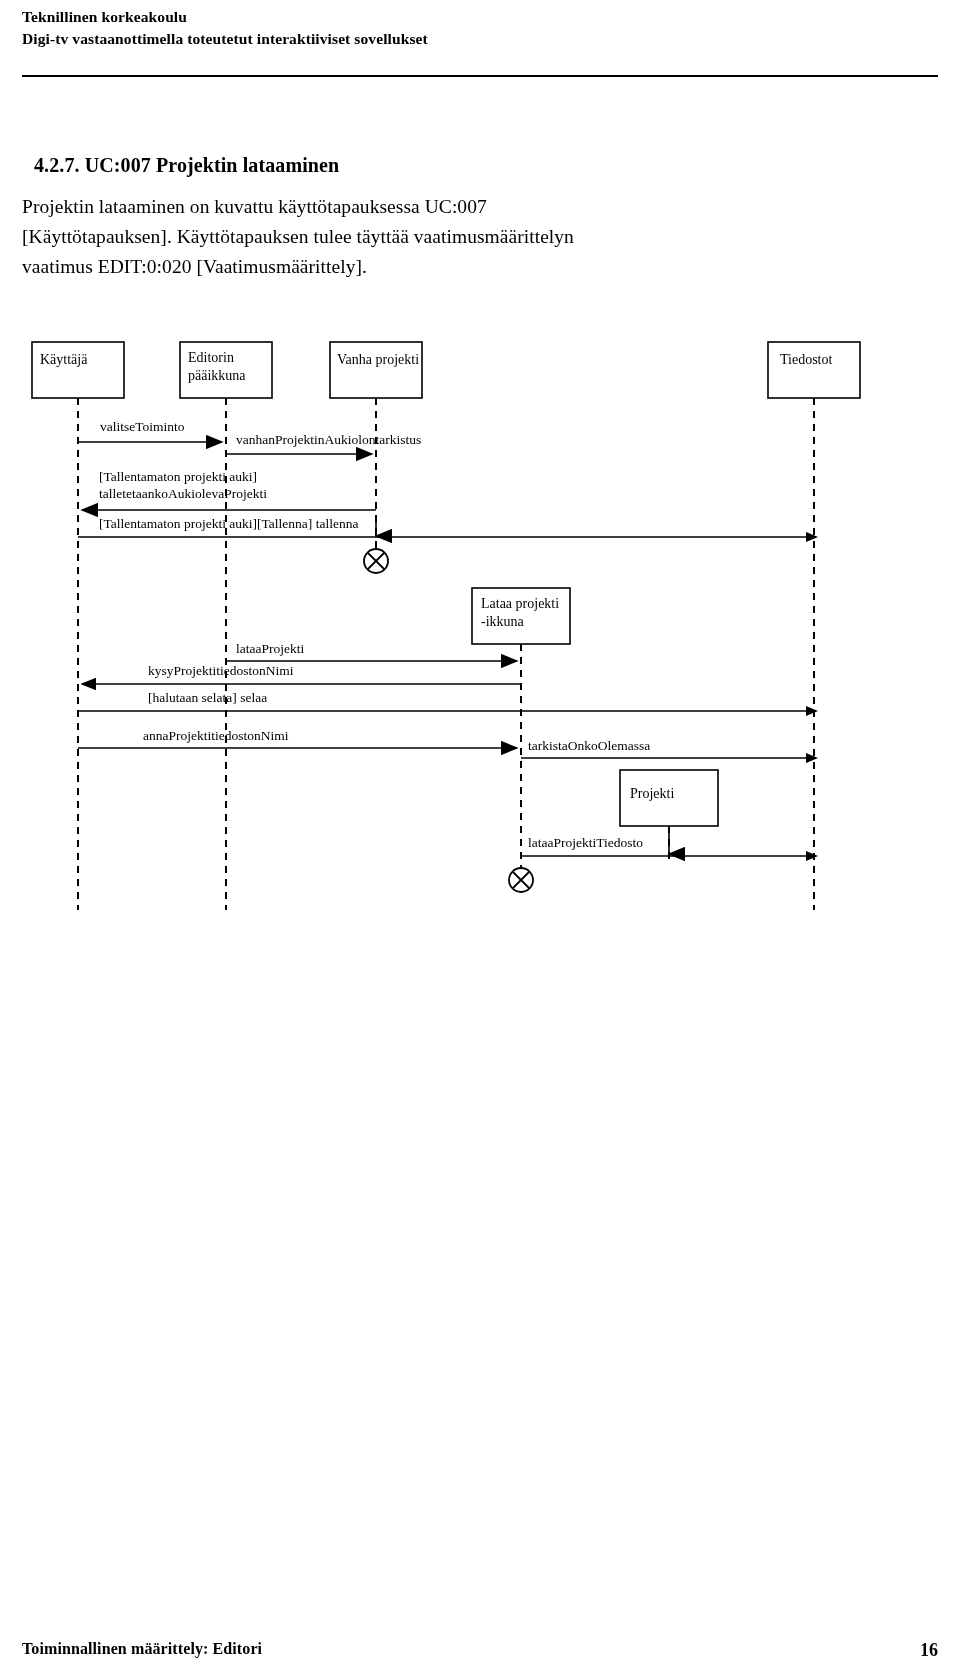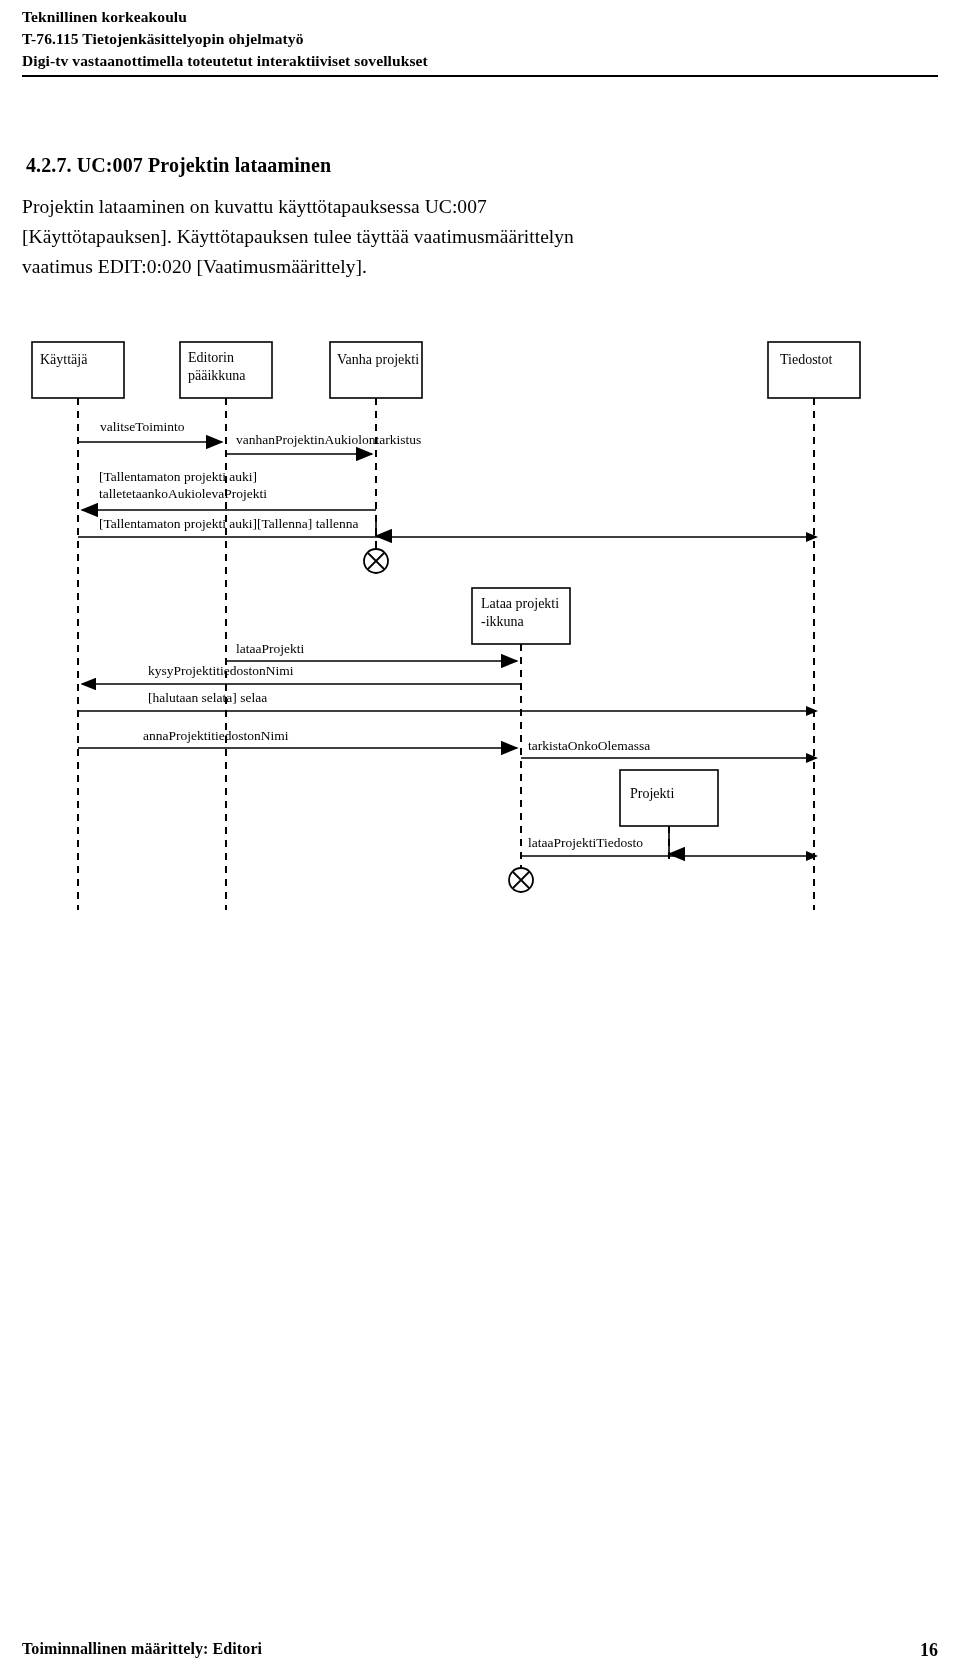--- a/index.html
+++ b/index.html
@@ -36,21 +36,21 @@
     left: 22px;
     top: 75px;
     width: 916px;
     height: 0;
     border-top: 2.5px solid #000;
   }
 
   
   .section-heading {
     position: absolute;
-    left: 26px;
+    left: 34px;
     top: 137px;
     font-size: 20px;
     font-weight: bold;
     letter-spacing: 0.1px;
     white-space: nowrap;
   }
   .body-copy {
     position: absolute;
     left: 22px;
     top: 172px;
@@ -99,21 +99,20 @@
     font-size: 18px;
     font-weight: bold;
     text-align: right;
   }
 </style>
 </head>
 <body>
 
 <div class="page-header">
   <div class="hline">Teknillinen korkeakoulu</div>
-  <div class="hline">T-76.115 Tietojenkäsittelyopin ohjelmatyö</div>
   <div class="hline">Digi-tv vastaanottimella toteutetut interaktiiviset sovellukset</div>
 </div>
 <div class="header-rule"></div>
 
 <h2 class="section-heading">4.2.7. UC:007 Projektin lataaminen</h2>
 <p class="body-copy">Projektin lataaminen on kuvattu käyttötapauksessa UC:007 [Käyttötapauksen]. Käyttötapauksen tulee täyttää vaatimusmäärittelyn vaatimus EDIT:0:020 [Vaatimusmäärittely].</p>
 
 <div id="sequence-diagram">
 <svg width="960" height="610" viewBox="0 0 960 610" xmlns="http://www.w3.org/2000/svg">
 

